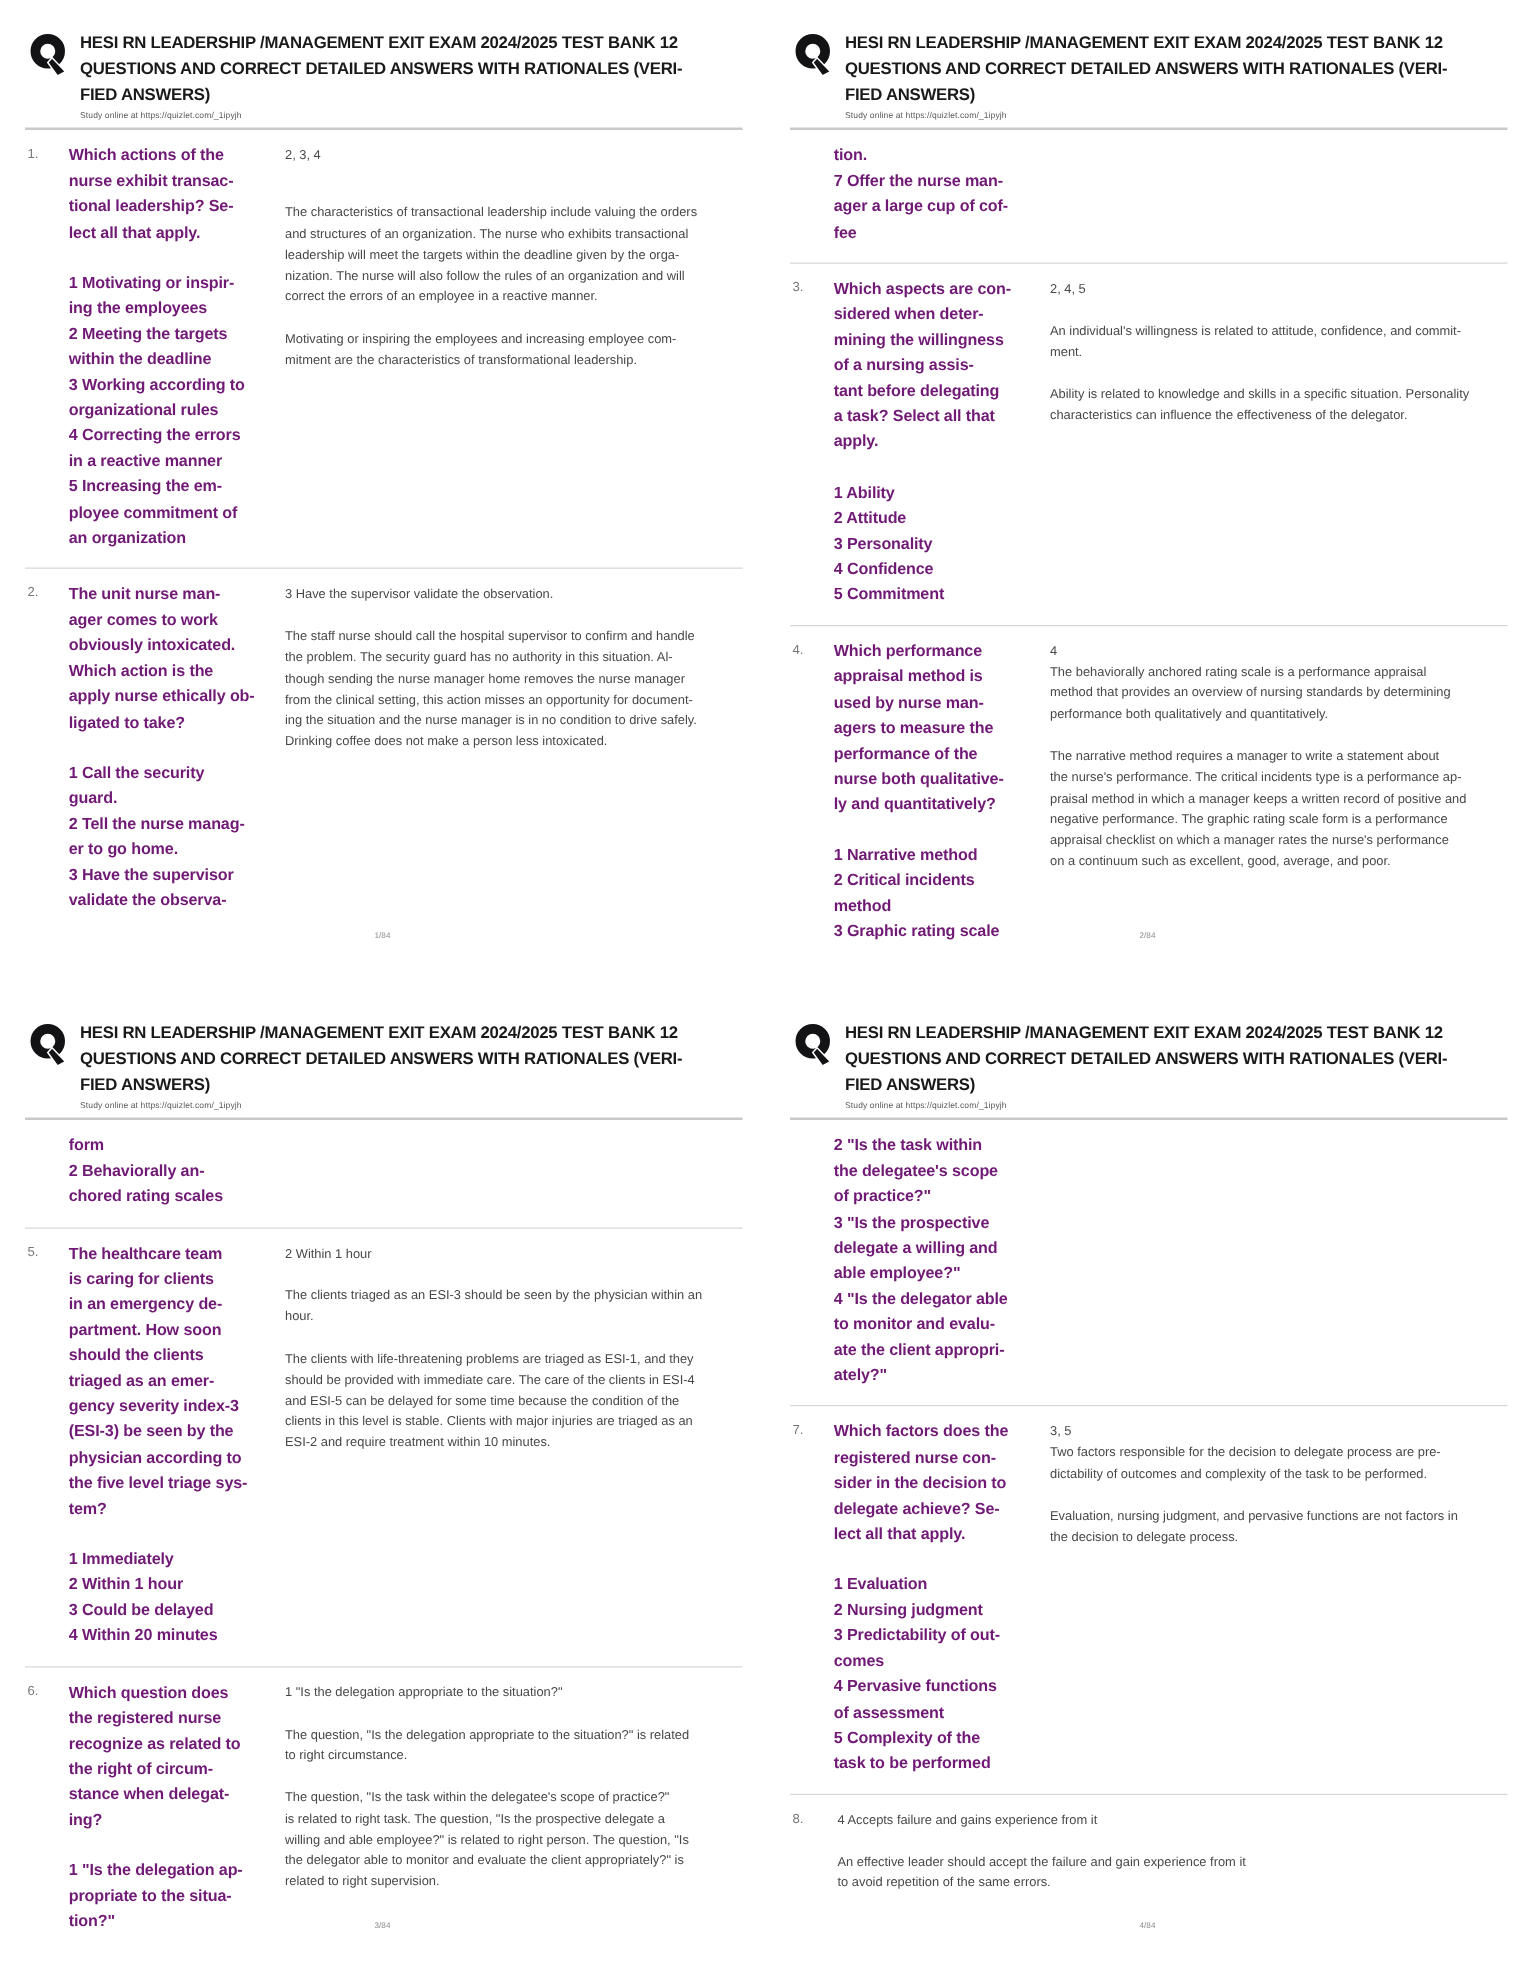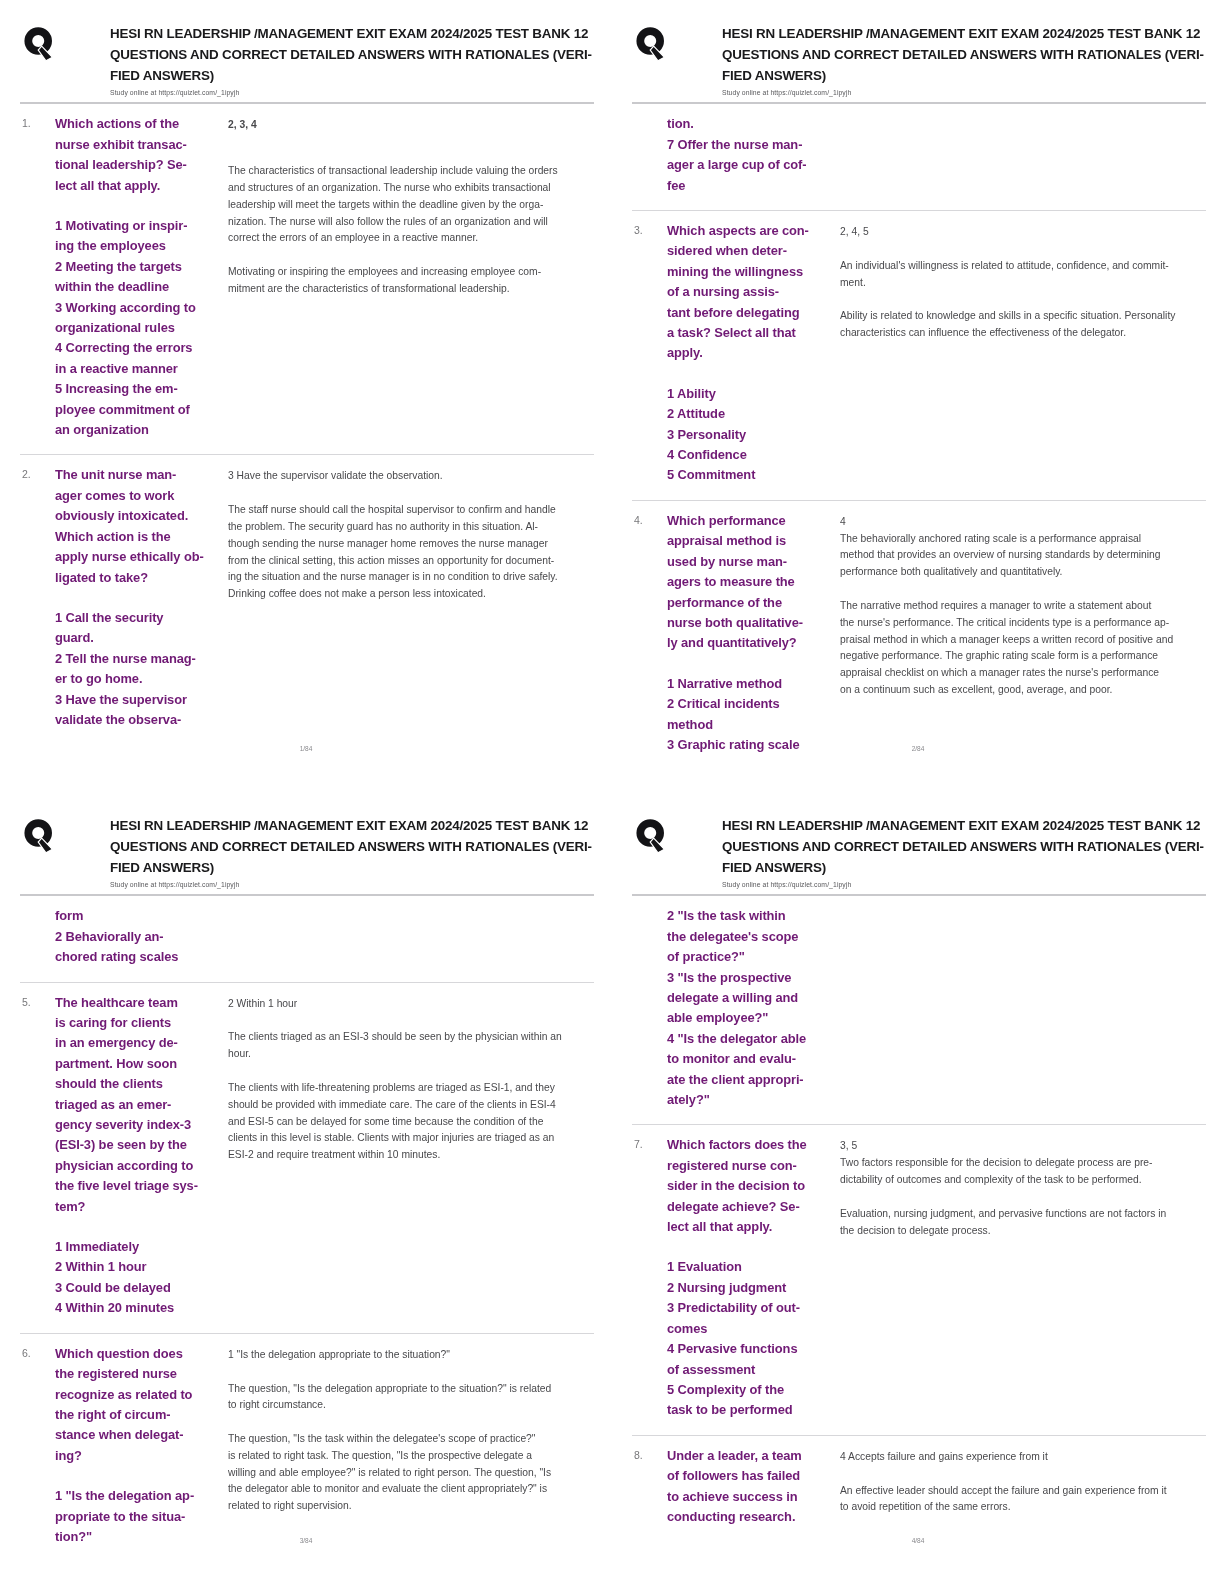--- a/index.html
+++ b/index.html
@@ -7,40 +7,40 @@
   .sheet {
     width:1224px; height:1584px;
     display:grid;
     grid-template-columns:612px 612px;
     grid-template-rows:792px 792px;
     background:#ffffff;
     font-family:"Liberation Sans", sans-serif;
   }
   .page { width:612px; height:792px; position:relative; overflow:hidden; background:#fff; }
 
-  .page-header { display:flex; align-items:flex-start; padding:24px 14px 0 24px;gap:46px; }
+  .page-header { display:flex; align-items:flex-start; padding:24px 14px 0 24px; }
   .logo { width:31px; height:36px; flex:0 0 auto; margin-top:2px; }
   .logo svg { width:31px; height:36px; display:block; }
   .head-text { margin-left:9px; min-width:0; }
   .title-line { font-size:13.4px; font-weight:700; line-height:20.8px; color:#1a1a1c; letter-spacing:-0.2px; white-space:pre; }
   .subtitle { font-size:6.8px; color:#59595c; margin-top:3px; letter-spacing:0.1px; }
   .rule { border-top:2px solid #c9c9cc; margin:6px 18px 0 20px; }
 
   .rows { margin:0 18px 0 20px; }
   .qrow { display:flex; padding:10px 0 14px 0; }
   .qrow + .qrow { border-top:1.5px solid #d7d7da; }
   .qnum { width:35px; flex:0 0 auto; font-size:10.5px; color:#77777a; padding-top:3px; padding-left:2px; }
   .qcol { width:170px; flex:0 0 auto; }
   .qtext, .qopts { font-size:12.9px; font-weight:700; line-height:20.4px; color:#701a75; letter-spacing:-0.1px; white-space:pre; }
   .qopts { margin-top:20px; }
   .acol { flex:1 1 auto; padding-left:3px; min-width:0; padding-top:3px; }
   .aval, .arat { font-size:10.3px; line-height:16.8px; color:#48484b; white-space:pre; }
   .aval { margin-bottom:17px; }
   .aval.tight { margin-bottom:0; }
-  .aval.wide { margin-bottom:29px;font-weight:bold; }
+  .aval.wide { margin-bottom:29px; }
   .arat + .arat { margin-top:17px; }
 
   .footer { position:absolute; bottom:40px; left:0; right:0; text-align:center; font-size:6.5px; color:#8a8a8e; }
 </style>
 </head>
 <body>
 
 <div class="sheet">
 
   <section class="page">
@@ -340,26 +340,20 @@
         <div class="acol">
           <div class="aval tight">3, 5</div>
           <div class="arat">Two factors responsible for the decision to delegate process are pre-
 dictability of outcomes and complexity of the task to be performed.</div>
           <div class="arat">Evaluation, nursing judgment, and pervasive functions are not factors in
 the decision to delegate process.</div>
         </div>
       </div>
       <div class="qrow">
         <div class="qnum">8.</div>
-        <div class="qcol">
-          <div class="qtext">Under a leader, a team
-of followers has failed
-to achieve success in
-conducting research.</div>
-        </div>
         <div class="acol">
           <div class="aval">4 Accepts failure and gains experience from it</div>
           <div class="arat">An effective leader should accept the failure and gain experience from it
 to avoid repetition of the same errors.</div>
         </div>
       </div>
     </div>
     <div class="footer">4/84</div>
   </section>
 

